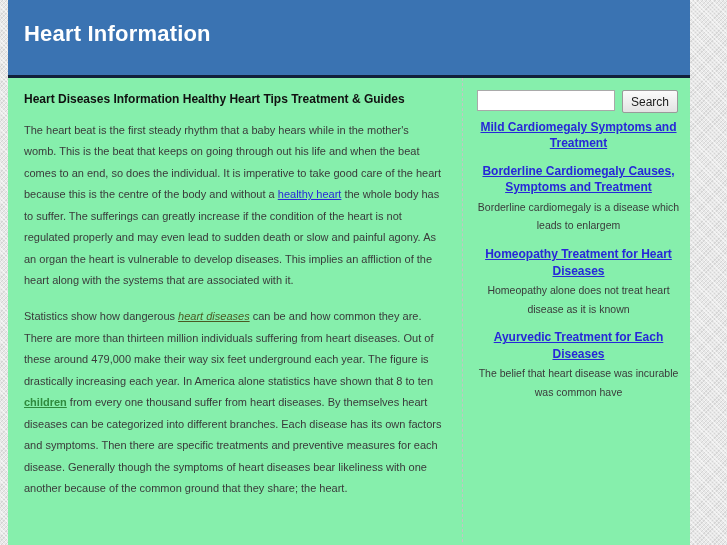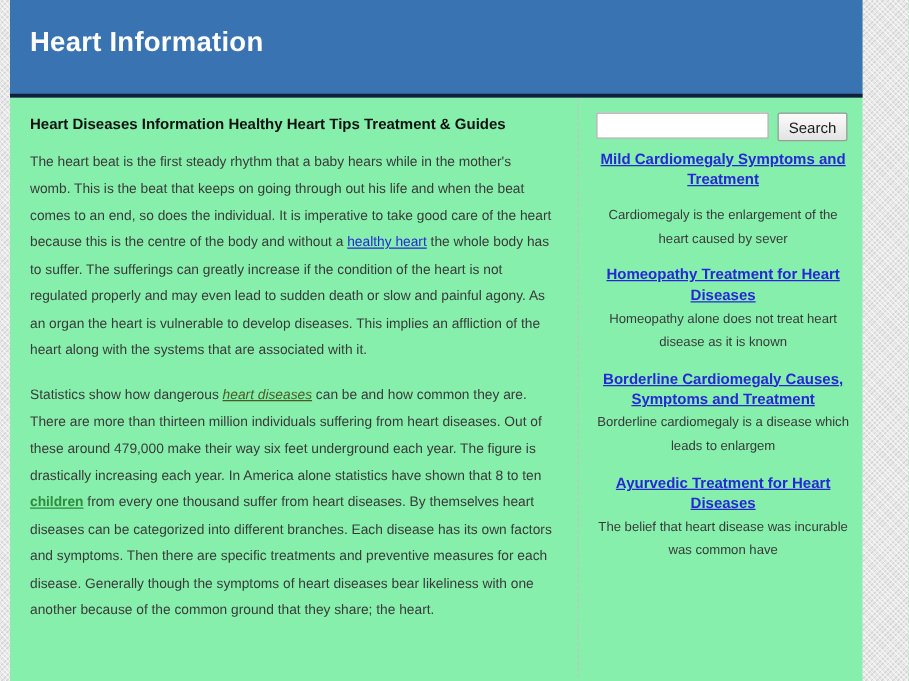--- a/index.html
+++ b/index.html
@@ -166,31 +166,30 @@
       <div id="search-row">
         <input id="search-input" type="text" placeholder="" style="">
         <button id="search-button" type="button">Search</button>
       </div>
 
       <div id="post-list">
         <div class="post-item">
           <a class="post-link" href="#">Mild Cardiomegaly Symptoms and Treatment</a>
         </div>
         <div class="post-item">
-          <div class="post-excerpt">Cardiomegaly is the enlargement of the heart caused by sever</div>
+        </div>
+        <div class="post-item">
+          <a class="post-link" href="#">Borderline Cardiomegaly Causes, Symptoms and Treatment</a>
+          <div class="post-excerpt">Borderline cardiomegaly is a disease which leads to enlargem</div>
         </div>
         <div class="post-item">
           <a class="post-link" href="#">Homeopathy Treatment for Heart Diseases</a>
           <div class="post-excerpt">Homeopathy alone does not treat heart disease as it is known</div>
         </div>
         <div class="post-item">
-          <a class="post-link" href="#">Borderline Cardiomegaly Causes, Symptoms and Treatment</a>
-          <div class="post-excerpt">Borderline cardiomegaly is a disease which leads to enlargem</div>
-        </div>
-        <div class="post-item">
-          <a class="post-link" href="#">Ayurvedic Treatment for Heart Diseases</a>
+          <a class="post-link" href="#">Ayurvedic Treatment for Each Diseases</a>
           <div class="post-excerpt">The belief that heart disease was incurable was common have</div>
         </div>
       </div>
 
     </div>
   </div>
 </div>
 
 </body></html>

